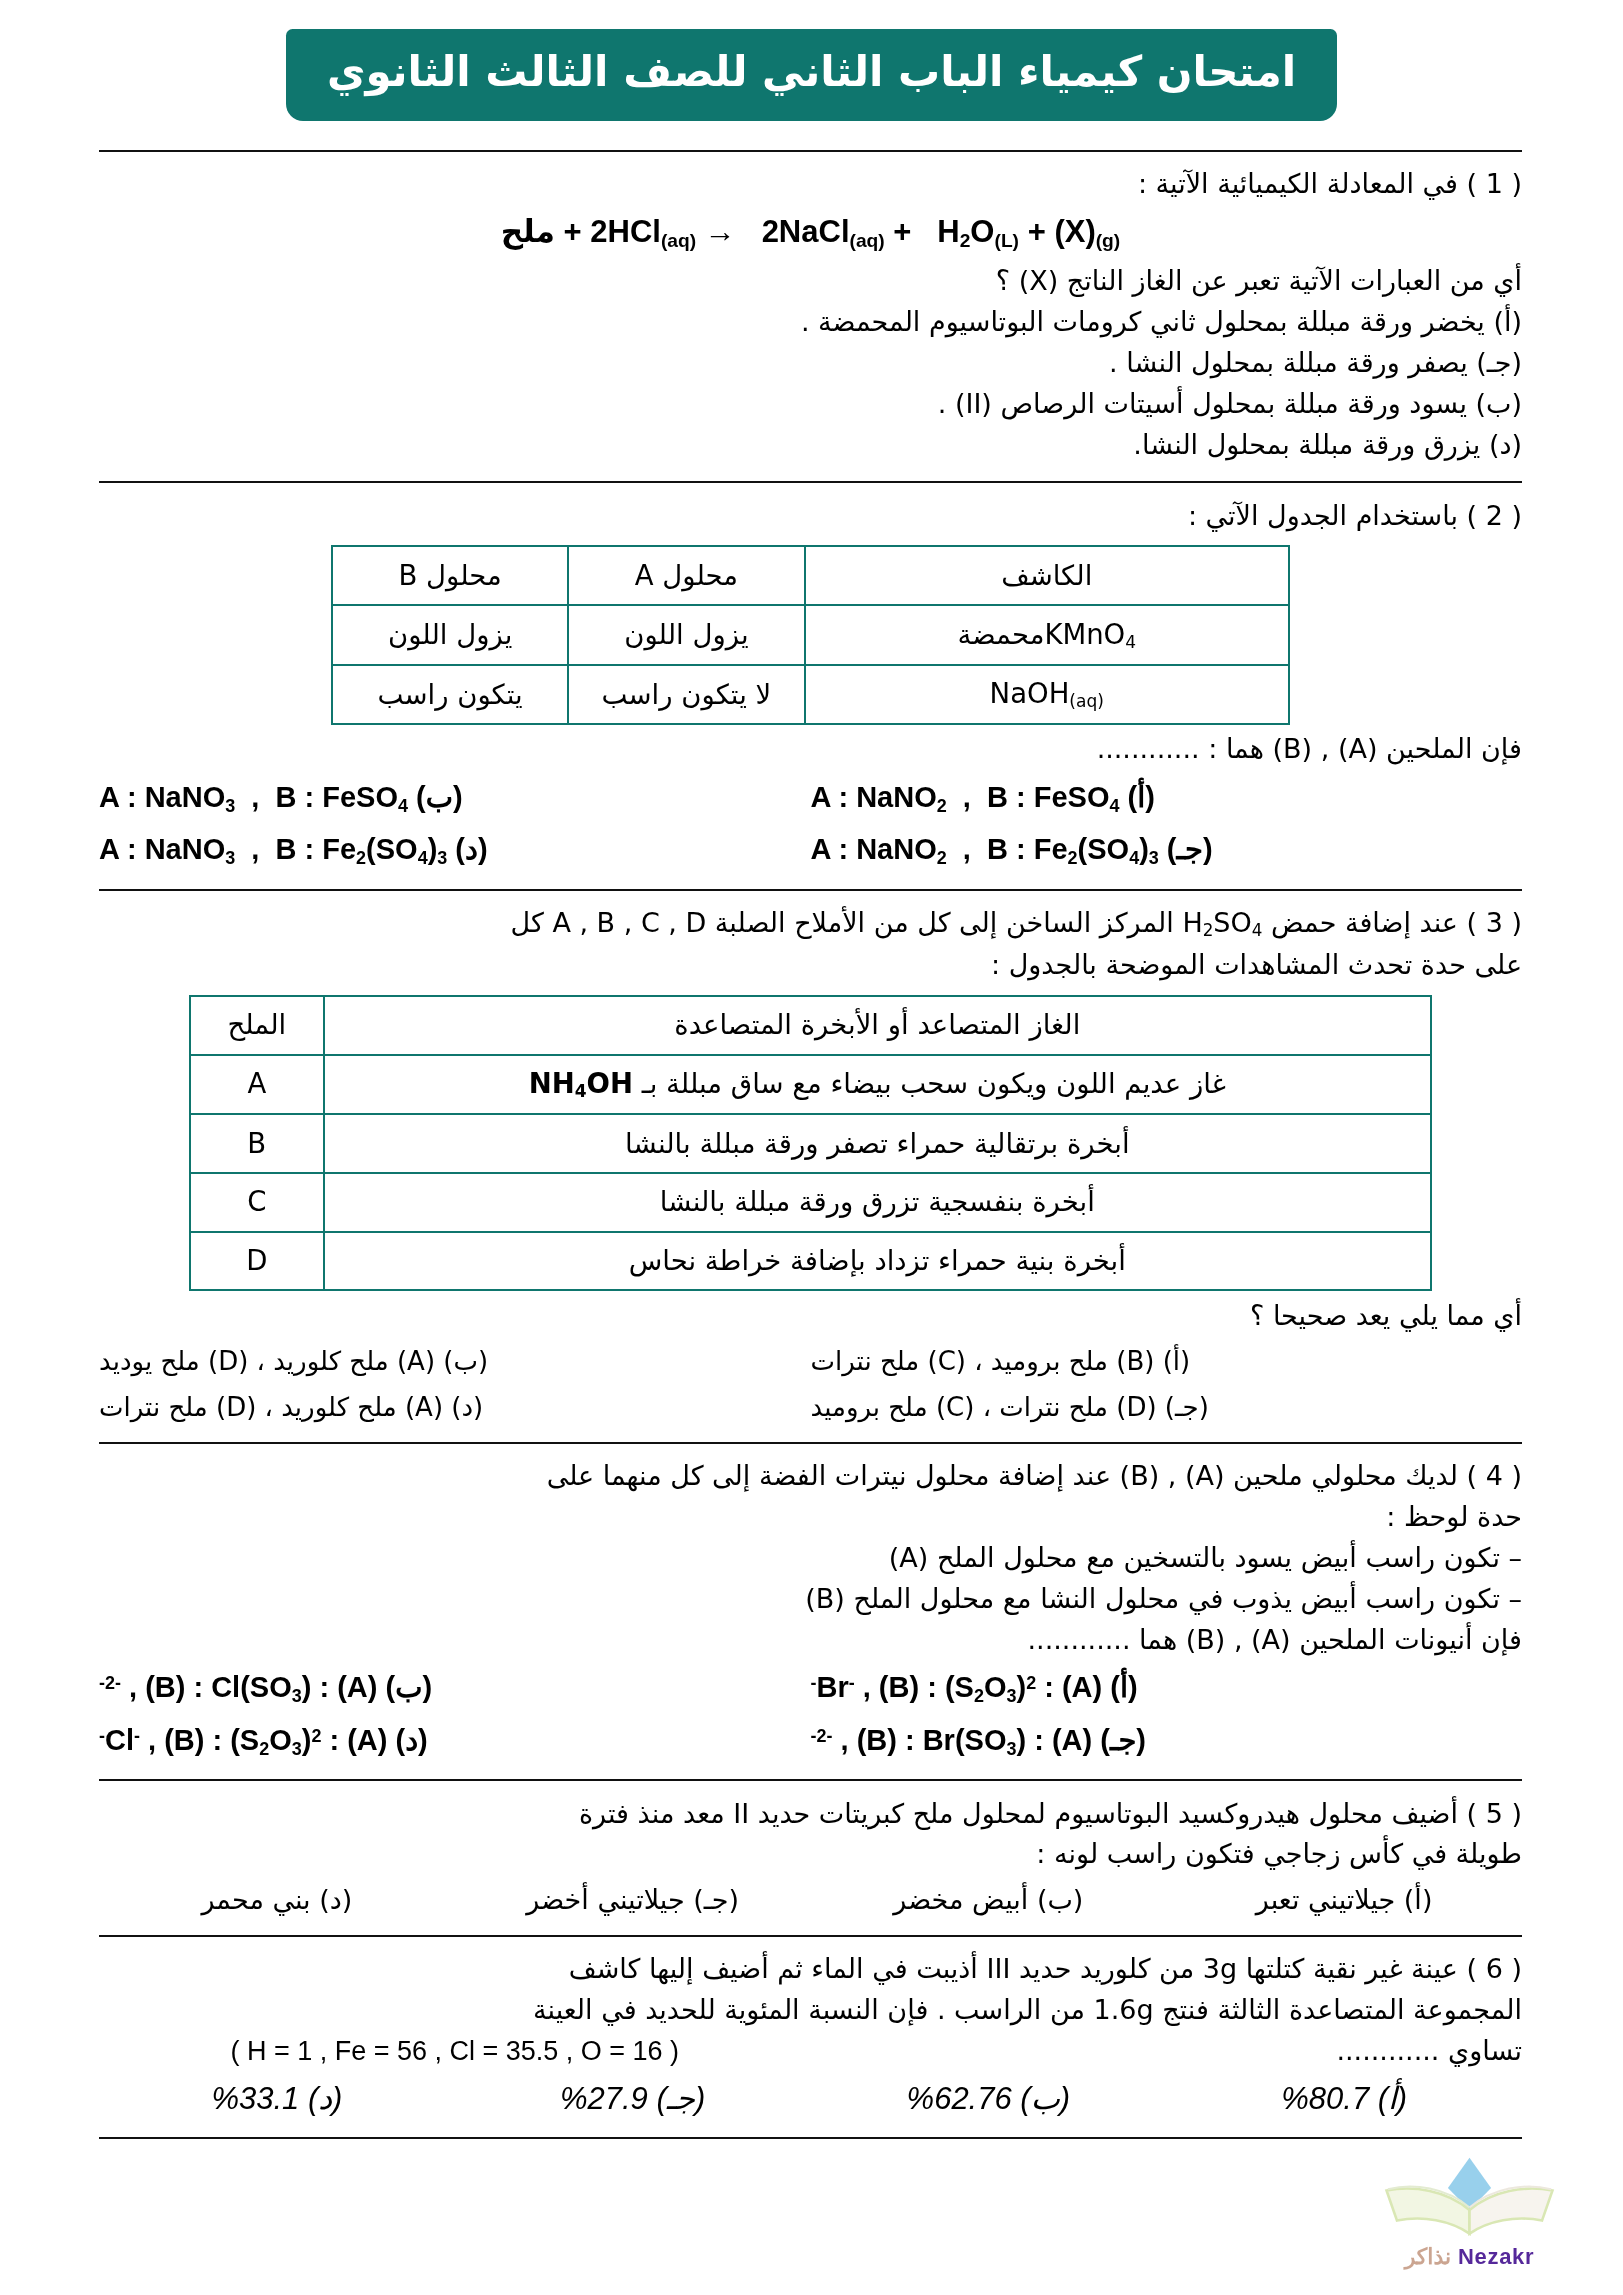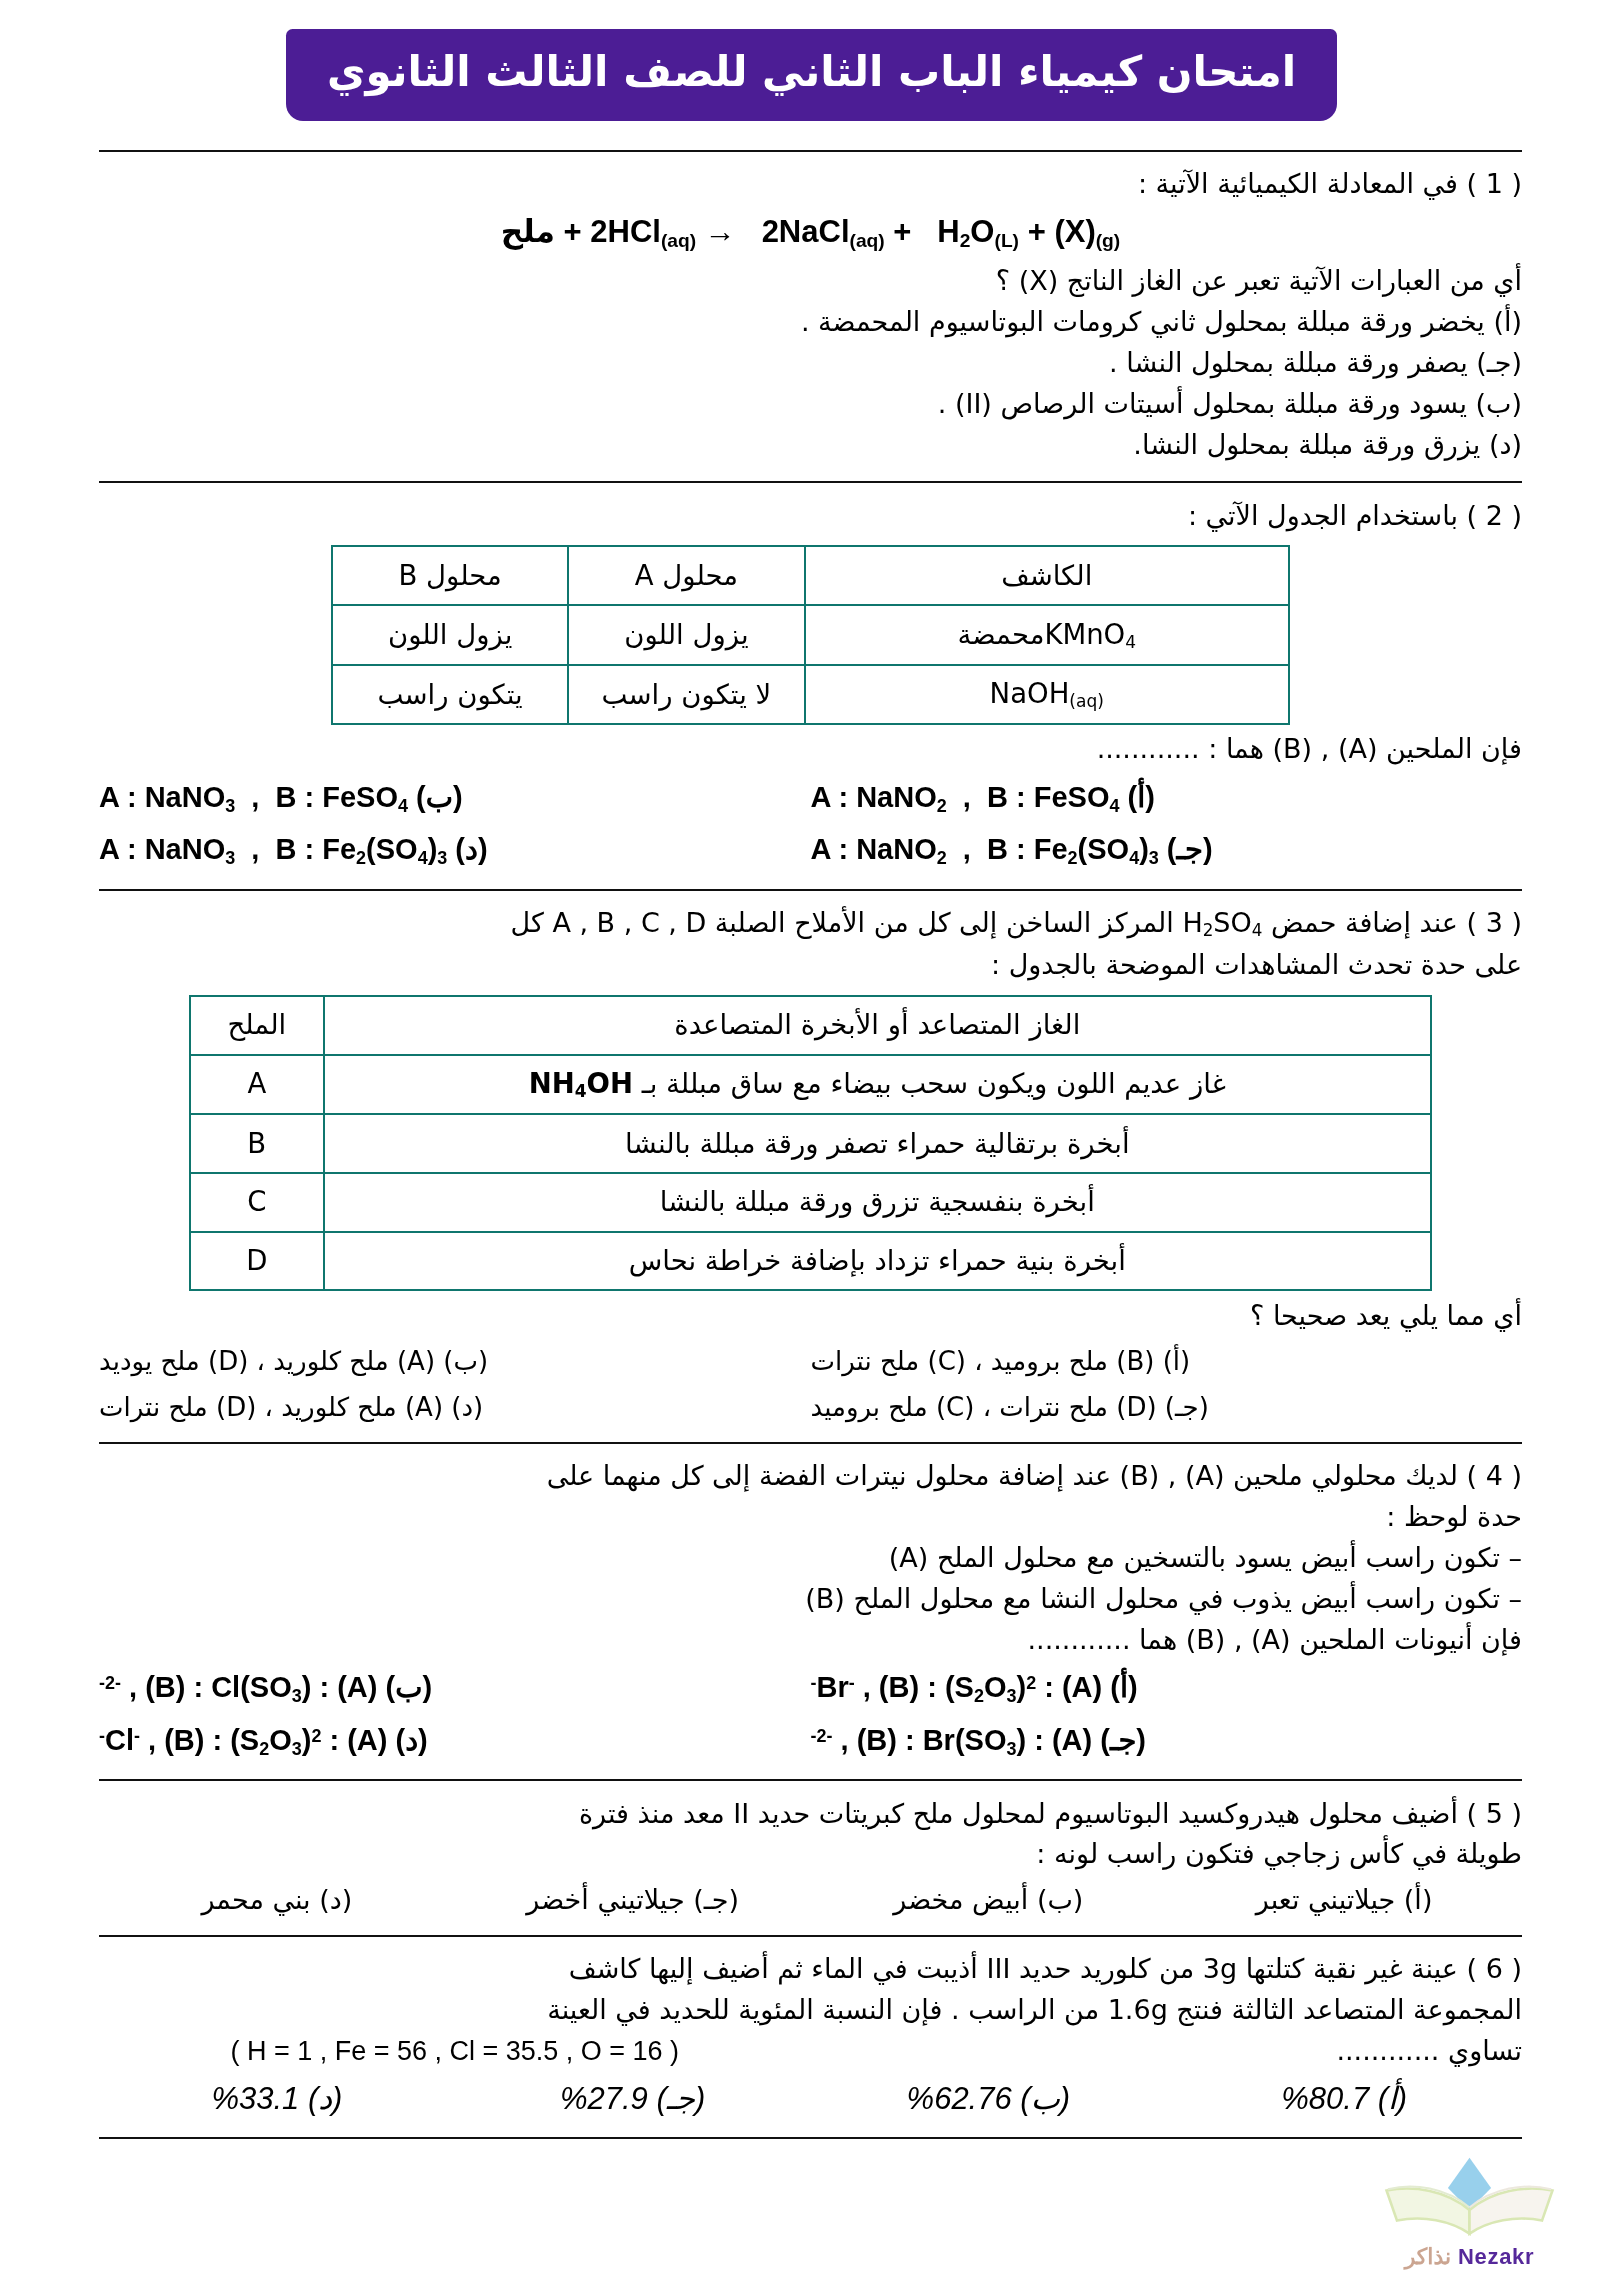--- a/index.html
+++ b/index.html
@@ -25,21 +25,21 @@
   }
 
   
   .title-wrap {
     width: 100%;
     display: flex;
     justify-content: center;
     padding-top: 29px;
   }
   .title-banner {
-    background: #4c1d95;
+    background: #0f766e;
     color: #ffffff;
     font-weight: bold;
     font-size: 42px;
     line-height: 1.25;
     padding: 17px 41px 22px 41px;
     border-radius: 6.5px 6.5px 17px 17px;
     letter-spacing: 0px;
     white-space: nowrap;
     text-align: center;
   }
@@ -336,21 +336,21 @@
         <div>(ب) أبيض مخضر</div>
         <div>(جـ) جيلاتيني أخضر</div>
         <div>(د) بني محمر</div>
       </div>
     </div>
 
     <hr class="rule">
 
     <div class="q">
       <div class="q-line">( 6 ) عينة غير نقية كتلتها 3g من كلوريد حديد III أذيبت في الماء ثم أضيف إليها كاشف</div>
-      <div class="q-line">المجموعة المتصاعد الثالثة فنتج 1.6g من الراسب . فإن النسبة المئوية للحديد في العينة</div>
+      <div class="q-line">المجموعة المتصاعدة الثالثة فنتج 1.6g من الراسب . فإن النسبة المئوية للحديد في العينة</div>
       <div class="q-line" style="display:flex; flex-direction:row; align-items:baseline;">
         <span style="flex:0 0 50%; text-align:right;">تساوي ............</span>
         <span style="flex:0 0 50%; text-align:center; direction:ltr; font-family:'Liberation Sans',sans-serif;">( H = 1 , Fe = 56 , Cl = 35.5 , O =  16 )</span>
       </div>
       <div class="opts-4col big">
         <div>(أ) 80.7%</div>
         <div>(ب) 62.76%</div>
         <div>(جـ) 27.9%</div>
         <div>(د) 33.1%</div>
       </div>

